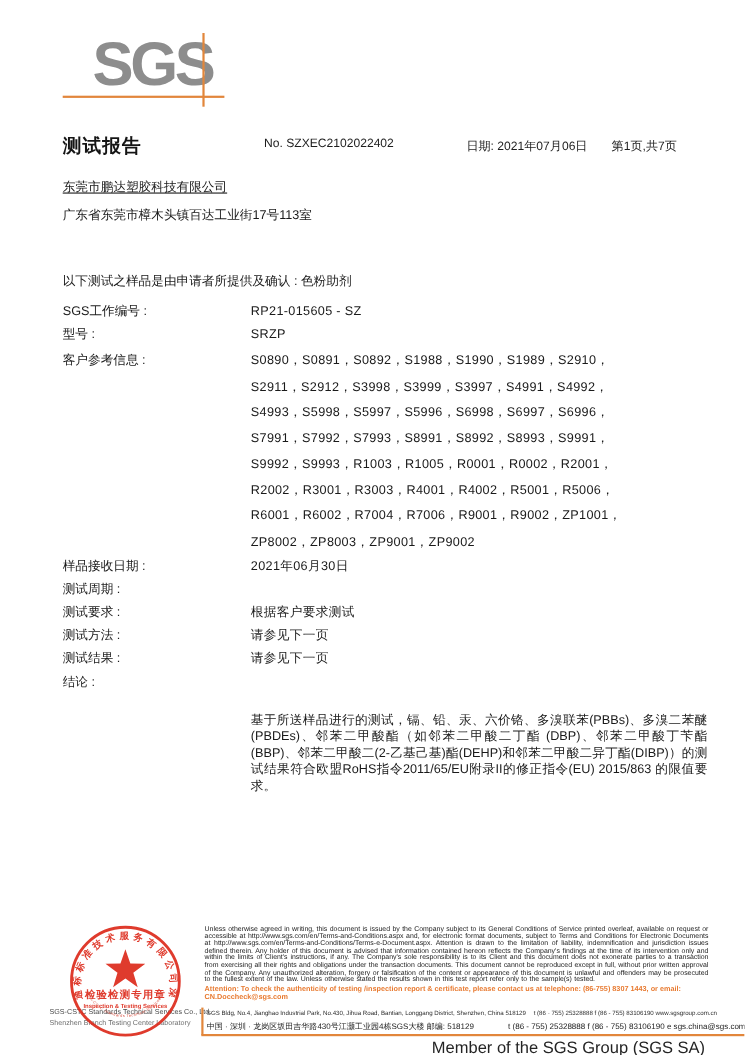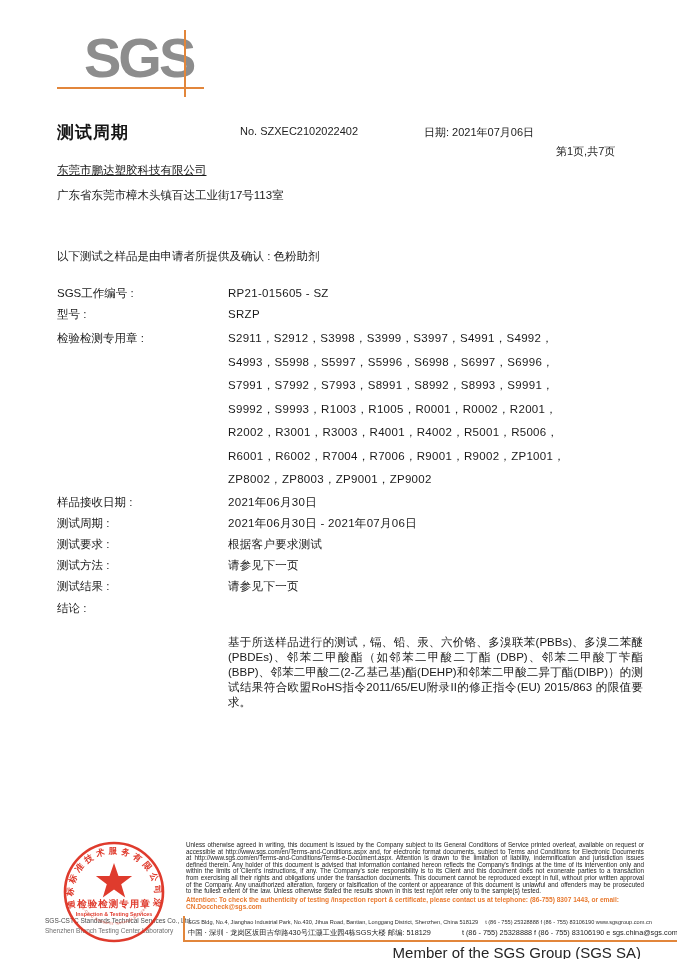--- a/index.html
+++ b/index.html
@@ -14,28 +14,28 @@
     position:absolute; left:84px; top:30px;
     font-size:56px; font-weight:bold; color:#8d8d8d;
     letter-spacing:-3px; line-height:1;
   }
   .logo-hline { position:absolute; left:57px; top:87px; width:147px; height:2px; background:#e2863b; }
   .logo-vline { position:absolute; left:184px; top:30px; width:2px; height:67px; background:#e2863b; }
 
   .doc-title { position:absolute; left:57px; top:121px; font-size:17px; font-weight:bold; color:#151515; letter-spacing:1px; }
   .report-no { position:absolute; left:240px; top:125px; font-size:11px; color:#1d1d1d; }
   .hdr-date  { position:absolute; left:424px; top:125px; font-size:11px; color:#1d1d1d; }
-  .hdr-page  { position:absolute; left:556px; top:125px; font-size:11px; color:#1d1d1d;margin-top:19px; }
+  .hdr-page  { position:absolute; left:556px; top:125px; font-size:11px; color:#1d1d1d; }
 
   .applicant-name { position:absolute; left:57px; top:163px; font-size:11.5px; color:#1a1a1a;text-decoration:underline; }
   .applicant-addr { position:absolute; left:57px; top:188px; font-size:11.5px; color:#1a1a1a; }
 
   
   .main { position:absolute; left:57px; top:248px; width:590px; font-size:11.5px; line-height:17px; color:#1a1a1a; }
-  .intro { margin-bottom:20px; }
+  .intro { margin-bottom:10px; }
   .row { display:flex; margin-bottom:4px; }
   .row .label { width:171px; flex:none; }
   .row .value { flex:1; letter-spacing:0.3px; }
   .row-refs { margin-bottom:2px; }
   .row-refs .label { line-height:23.5px; }
   .row-refs .value div { line-height:23.5px; }
   .row-conclusion { margin-top:5px; }
   .row-conclusion .value { line-height:15px; letter-spacing:0; text-align:justify; padding-right:4px;margin-top:35px; }
 
   
@@ -66,21 +66,21 @@
 </style>
 </head>
 <body>
 
 <div class="page">
 
   <div class="logo-text">SGS</div>
   <div class="logo-hline"></div>
   <div class="logo-vline"></div>
 
-  <div class="doc-title">测试周期</div>
+  <div class="doc-title">测试报告</div>
   <div class="report-no">No. SZXEC2102022402</div>
   <div class="hdr-date">日期: 2021年07月06日</div>
   <div class="hdr-page">第1页,共7页</div>
 
   <div class="applicant-name">东莞市鹏达塑胶科技有限公司</div>
   <div class="applicant-addr">广东省东莞市樟木头镇百达工业街17号113室</div>
 
   <div class="main">
     <div class="intro">以下测试之样品是由申请者所提供及确认 : 色粉助剂</div>
 
@@ -88,40 +88,40 @@
       <div class="label">SGS工作编号 :</div>
       <div class="value">RP21-015605 - SZ</div>
     </div>
 
     <div class="row">
       <div class="label">型号 :</div>
       <div class="value">SRZP</div>
     </div>
 
     <div class="row row-refs">
-      <div class="label">检验检测专用章 :</div>
+      <div class="label">客户参考信息 :</div>
       <div class="value">
+        <div>S0890，S0891，S0892，S1988，S1990，S1989，S2910，</div>
         <div>S2911，S2912，S3998，S3999，S3997，S4991，S4992，</div>
         <div>S4993，S5998，S5997，S5996，S6998，S6997，S6996，</div>
         <div>S7991，S7992，S7993，S8991，S8992，S8993，S9991，</div>
         <div>S9992，S9993，R1003，R1005，R0001，R0002，R2001，</div>
         <div>R2002，R3001，R3003，R4001，R4002，R5001，R5006，</div>
         <div>R6001，R6002，R7004，R7006，R9001，R9002，ZP1001，</div>
         <div>ZP8002，ZP8003，ZP9001，ZP9002</div>
       </div>
     </div>
 
     <div class="row">
       <div class="label">样品接收日期 :</div>
       <div class="value">2021年06月30日</div>
     </div>
 
     <div class="row">
       <div class="label">测试周期 :</div>
-      <div class="value">2021年06月30日 - 2021年07月06日</div>
     </div>
 
     <div class="row">
       <div class="label">测试要求 :</div>
       <div class="value">根据客户要求测试</div>
     </div>
 
     <div class="row">
       <div class="label">测试方法 :</div>
       <div class="value">请参见下一页</div>

